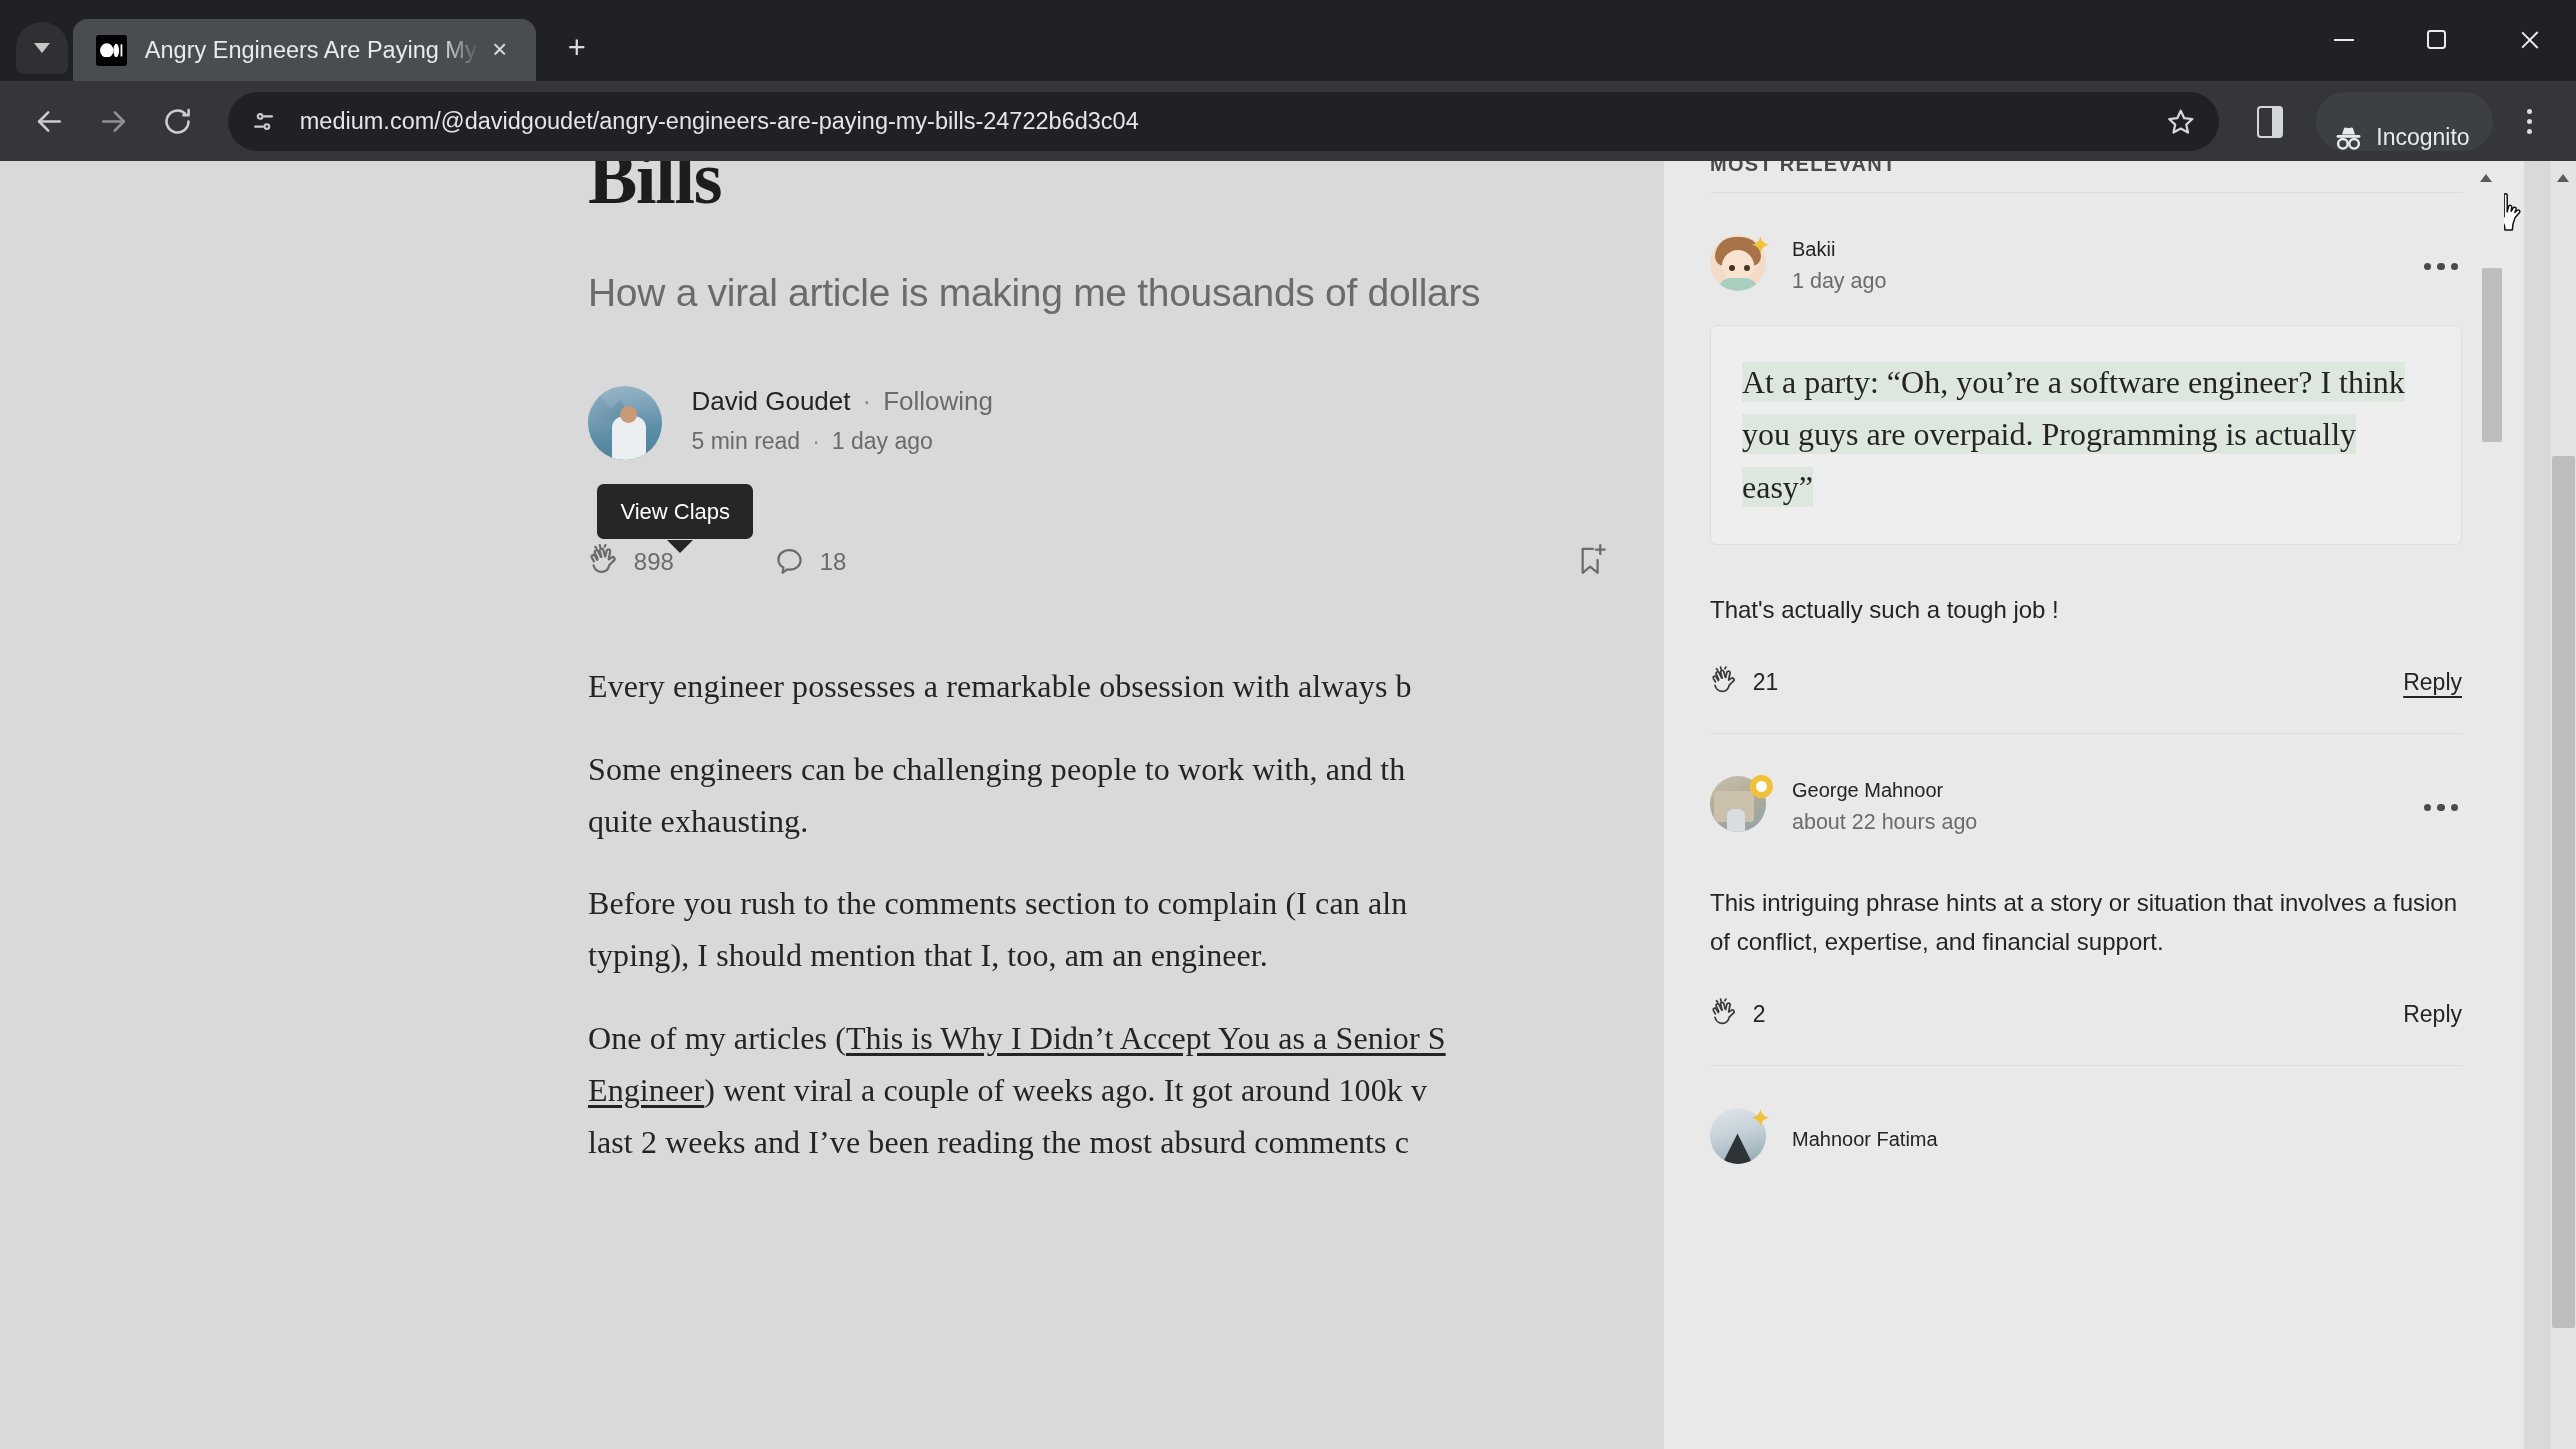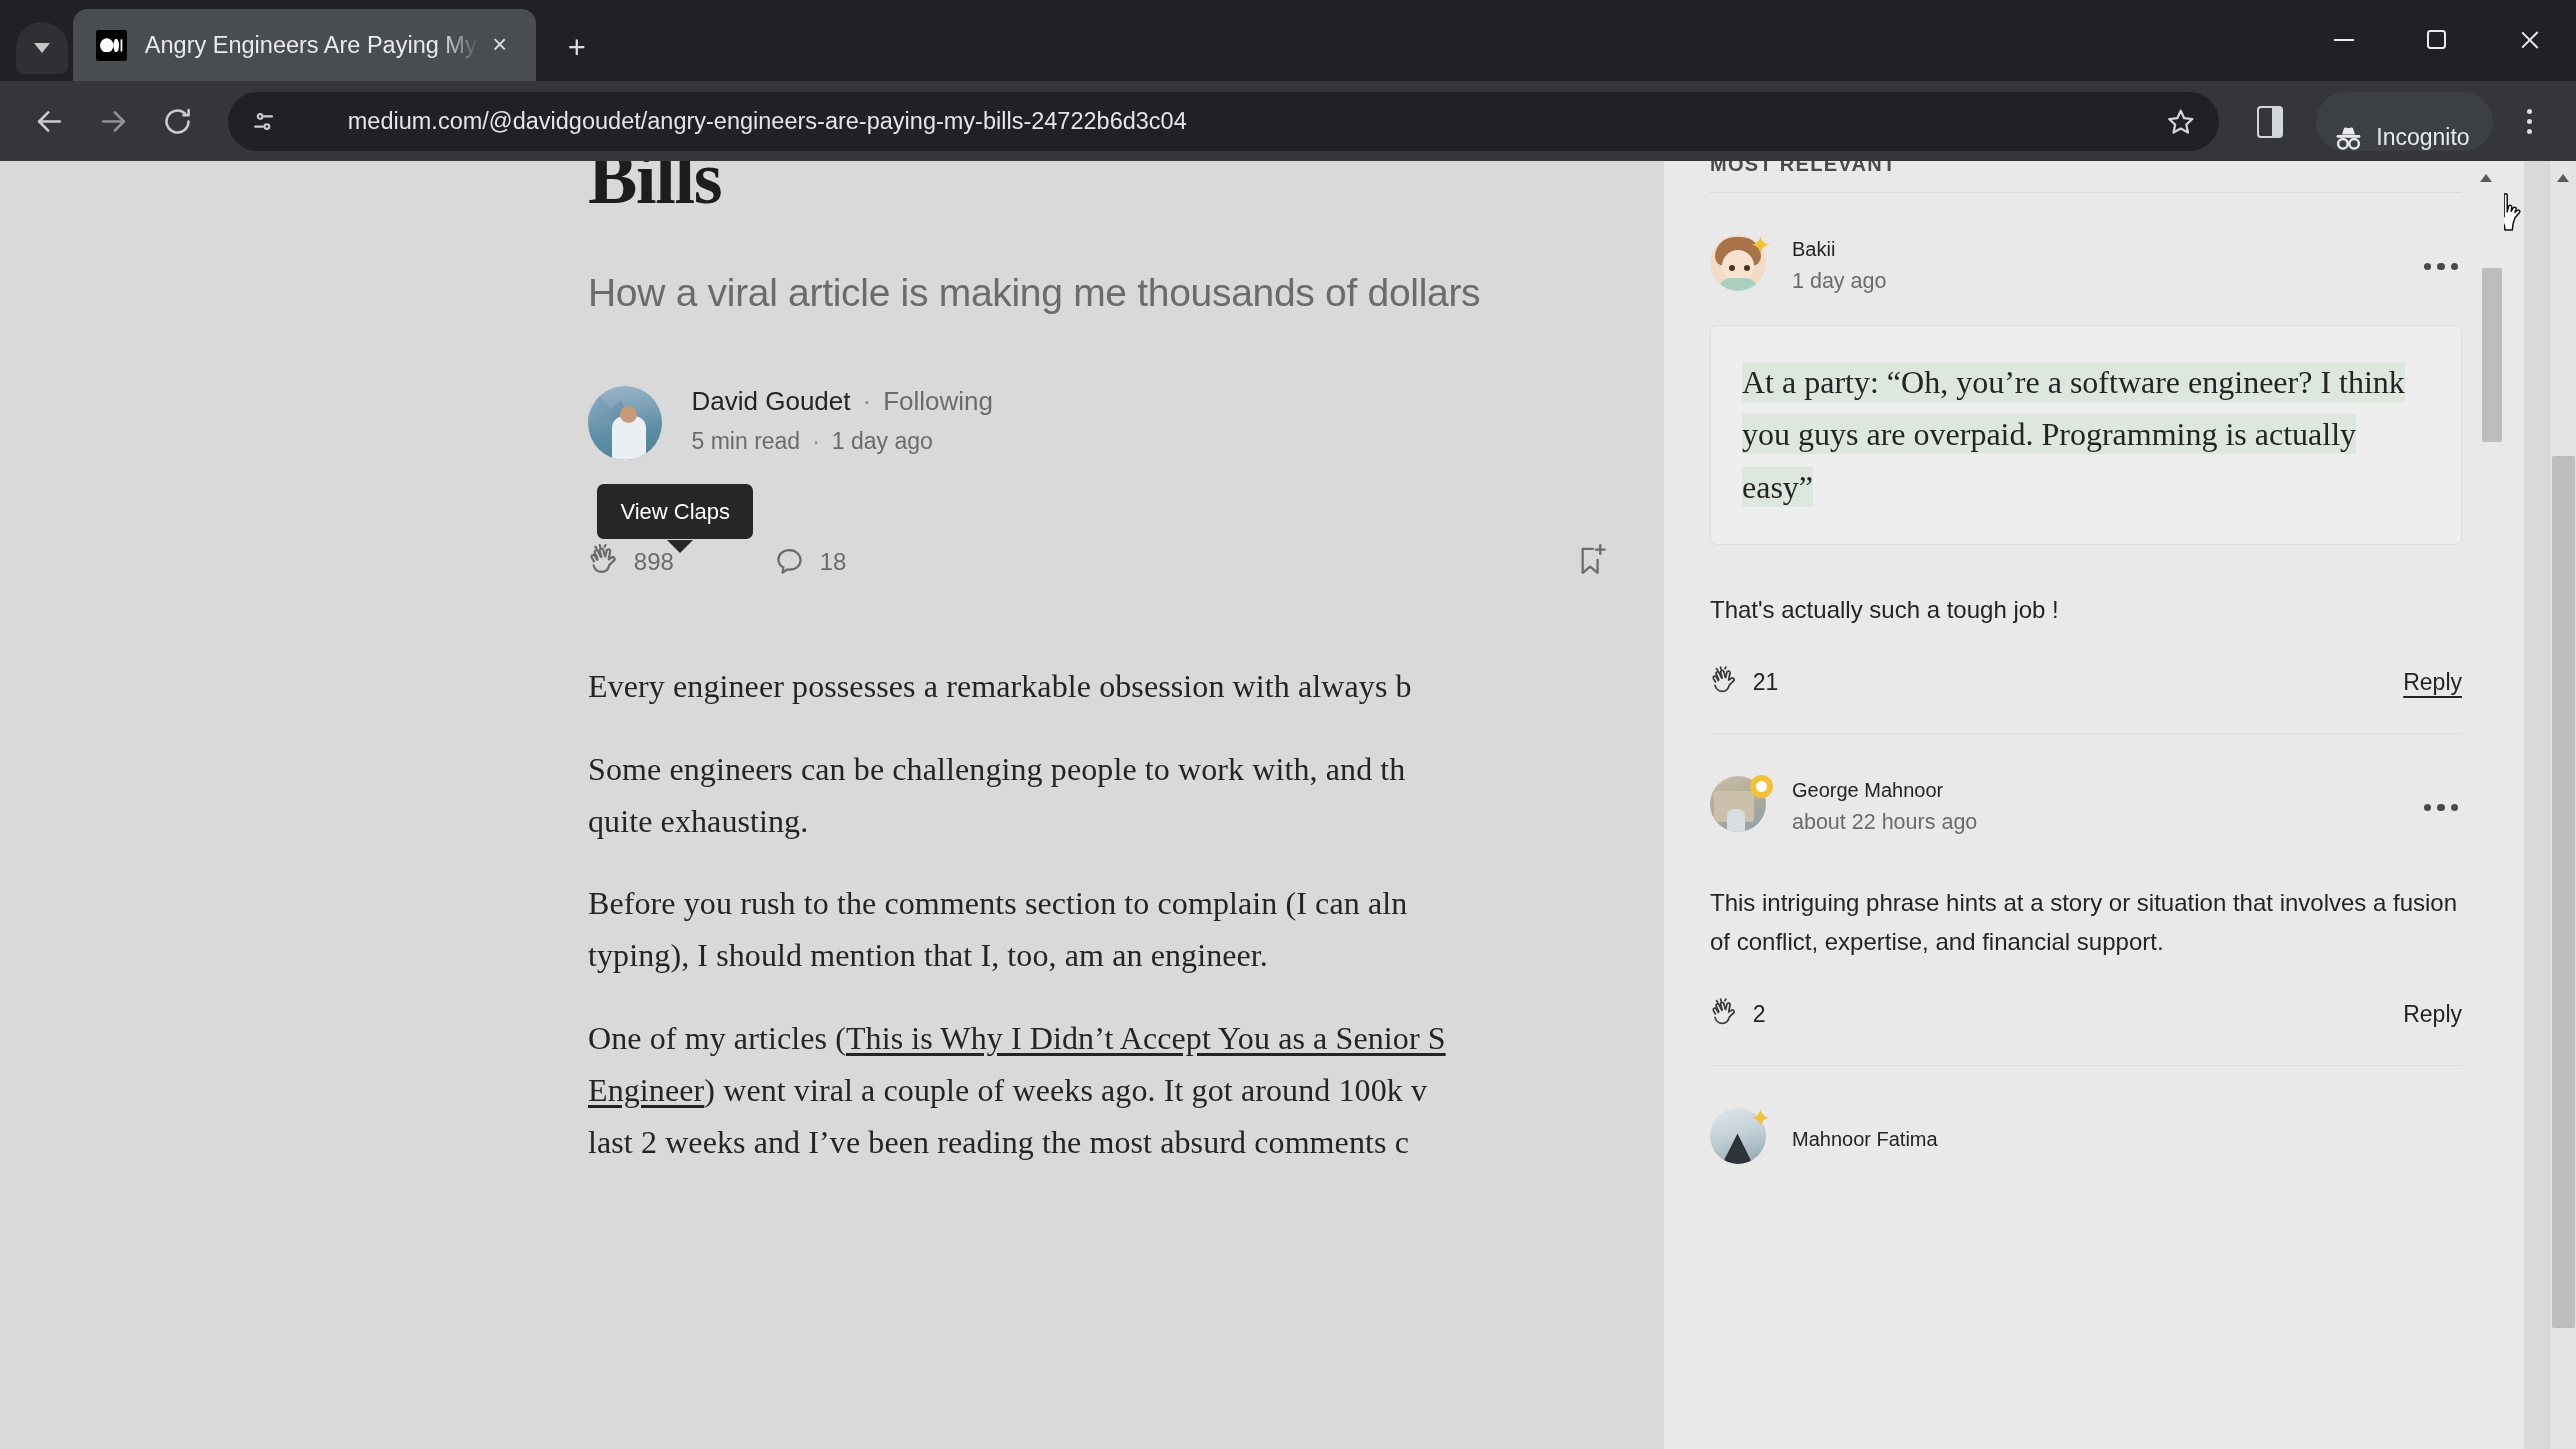--- a/index.html
+++ b/index.html
@@ -21,21 +21,21 @@
     width: 52px; height: 52px; margin: 0 5.4px 6.7px 9.4px;
     border-radius: 27px 27px 8px 8px; background: #2f3033;
     display: flex; align-items: center; justify-content: center;
     flex-shrink: 0;
   }
   .chev-down {
     width: 0; height: 0; border-left: 8.7px solid transparent;
     border-right: 8.7px solid transparent; border-top: 10px solid #c4c7c5;
   }
   .tab {
-    height: 72px; width: 463px; background: #4a4d50;
+    height: 62px; width: 463px; background: #4a4d50;
     border-radius: 14.8px 14.8px 0 0;
     display: flex; align-items: center; padding: 0 17.4px 0 23px;
     position: relative; flex-shrink: 0;
   }
   .tab-favicon {
     width: 31px; height: 31px; background: #000; border-radius: 2.7px;
     display: flex; align-items: center; justify-content: center;
     flex-shrink: 0; margin-right: 17.4px;
   }
   .medium-mark { display: block; }
@@ -79,21 +79,21 @@
     padding: 0 17.4px; background: #35363a;
   }
   .nav-btn {
     width: 64px; height: 64px; border-radius: 50%; flex-shrink: 0;
     display: flex; align-items: center; justify-content: center;
     color: #c9cdd1;
   }
   .omnibox {
     flex: 1; height: 59px; background: #202124; border-radius: 29.5px;
     display: flex; align-items: center; margin: 0 12px 0 19px;
-    padding: 0 9.4px 0 8px; min-width: 0; gap: 48px;
+    padding: 0 9.4px 0 8px; min-width: 0;
   }
   .omni-site-icon {
     width: 54px; height: 54px; border-radius: 50%; flex-shrink: 0;
     display: flex; align-items: center; justify-content: center;
   }
   .omni-url {
     color: #e3e5e8; font-size: 23.5px; flex: 1; white-space: nowrap;
     overflow: hidden; margin-left: 9.4px;
   }
   .omni-star {

